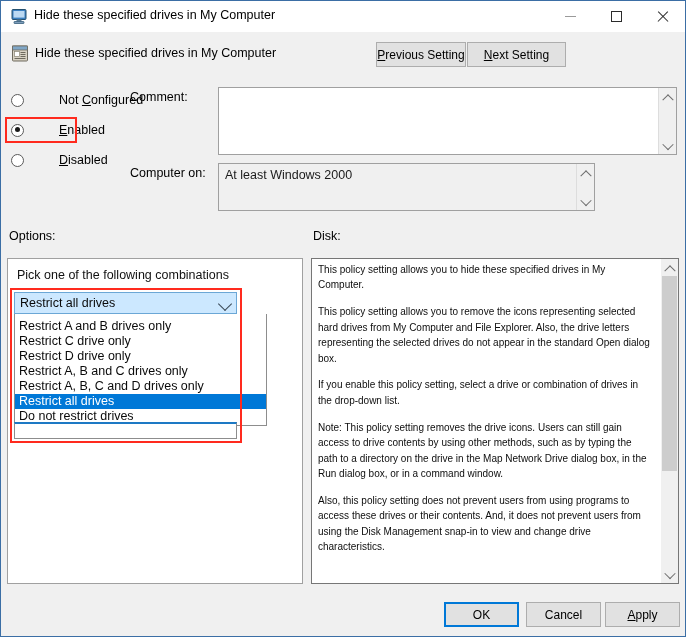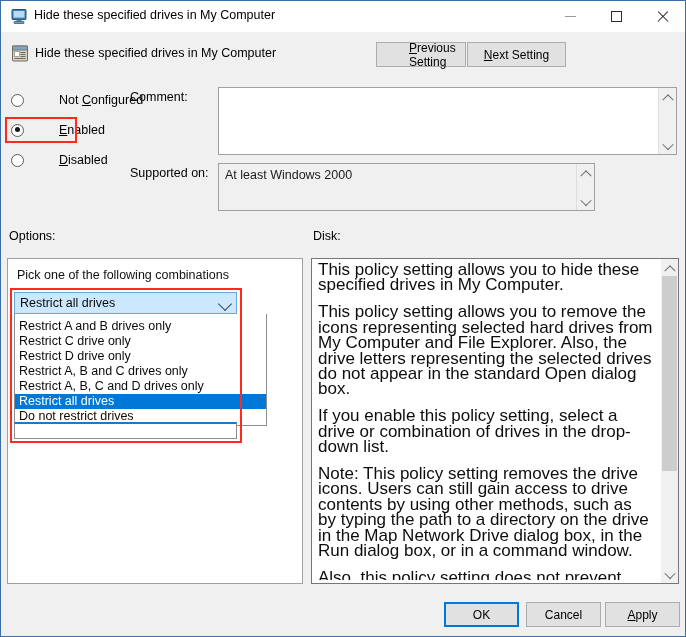--- a/index.html
+++ b/index.html
@@ -101,21 +101,21 @@
     background: #e1e1e1;
     border: 1px solid #adadad;
     font-family: "Liberation Sans", sans-serif;
     font-size: 12px;
     color: #000;
     display: flex;
     align-items: center;
     justify-content: center;
     box-sizing: border-box;
   }
-  #btn-prev { left: 375px; width: 90px; padding-left: 32px; }
+  #btn-prev { left: 375px; width: 90px; }
   #btn-next { left: 466px; width: 99px; }
 
   
   #body-area {
     position: absolute;
     left: 0; top: 76px;
     width: 684px;
     height: 559px;
     background: #f0f0f0;
   }
@@ -327,21 +327,21 @@
     background: #ffffff;
     border: 1px solid #767676;
     box-sizing: border-box;
   }
   #help-text {
     position: absolute;
     left: 6px; top: 3px;
     width: 335px;
     height: 318px;
     overflow: hidden;
-    font-size: 17px;
+    font-size: 10px;
     line-height: 15.4px;
     color: #0d0d0d;
   }
   #help-text p { margin: 0 0 11.5px 0; }
   #help-scroll {
     position: absolute;
     right: 0; top: 0;
     width: 17px; height: 100%;
     background: #f0f0f0;
   }
@@ -453,21 +453,21 @@
       <div class="sb-track">
         <div class="sb-arrow up">
             <span class="chev up"></span>
           </div>
         <div class="sb-arrow down">
             <span class="chev down"></span>
           </div>
       </div>
     </div>
 
-    <span id="lbl-supported">Supported on:</span>
+    <span id="lbl-supported">Computer on:</span>
     <div class="scrollbox" id="supported-box">
       <span class="sbox-text">At least Windows 2000</span>
       <div class="sb-track">
         <div class="sb-arrow up">
             <span class="chev up"></span>
           </div>
         <div class="sb-arrow down">
             <span class="chev down"></span>
           </div>
       </div>

